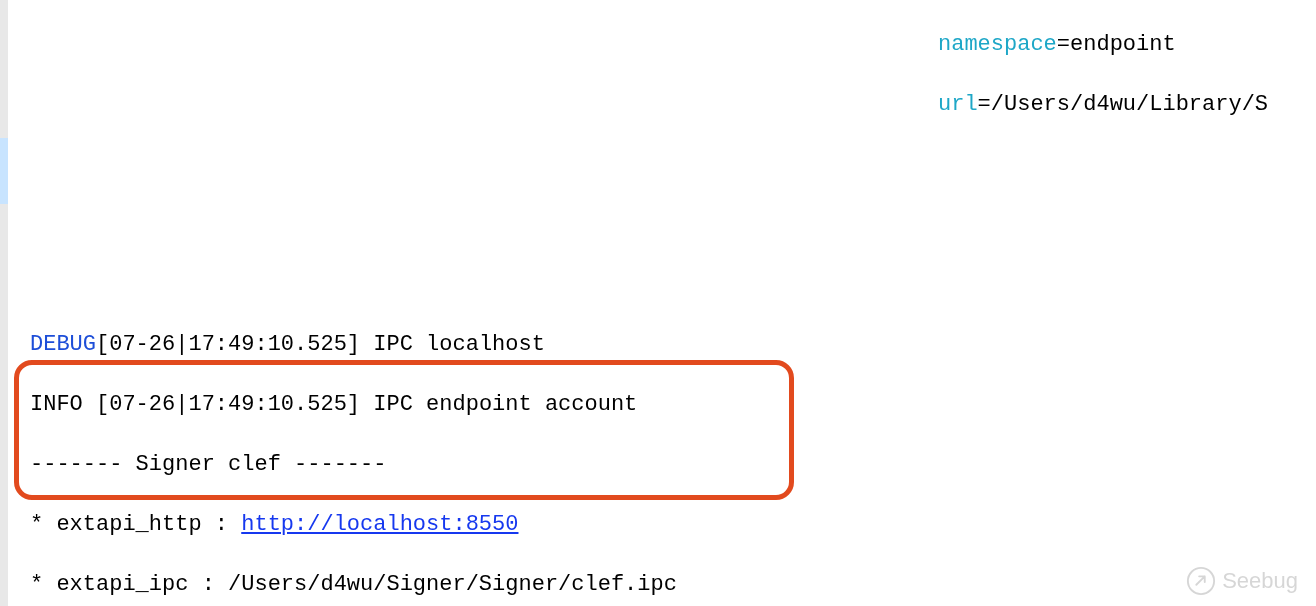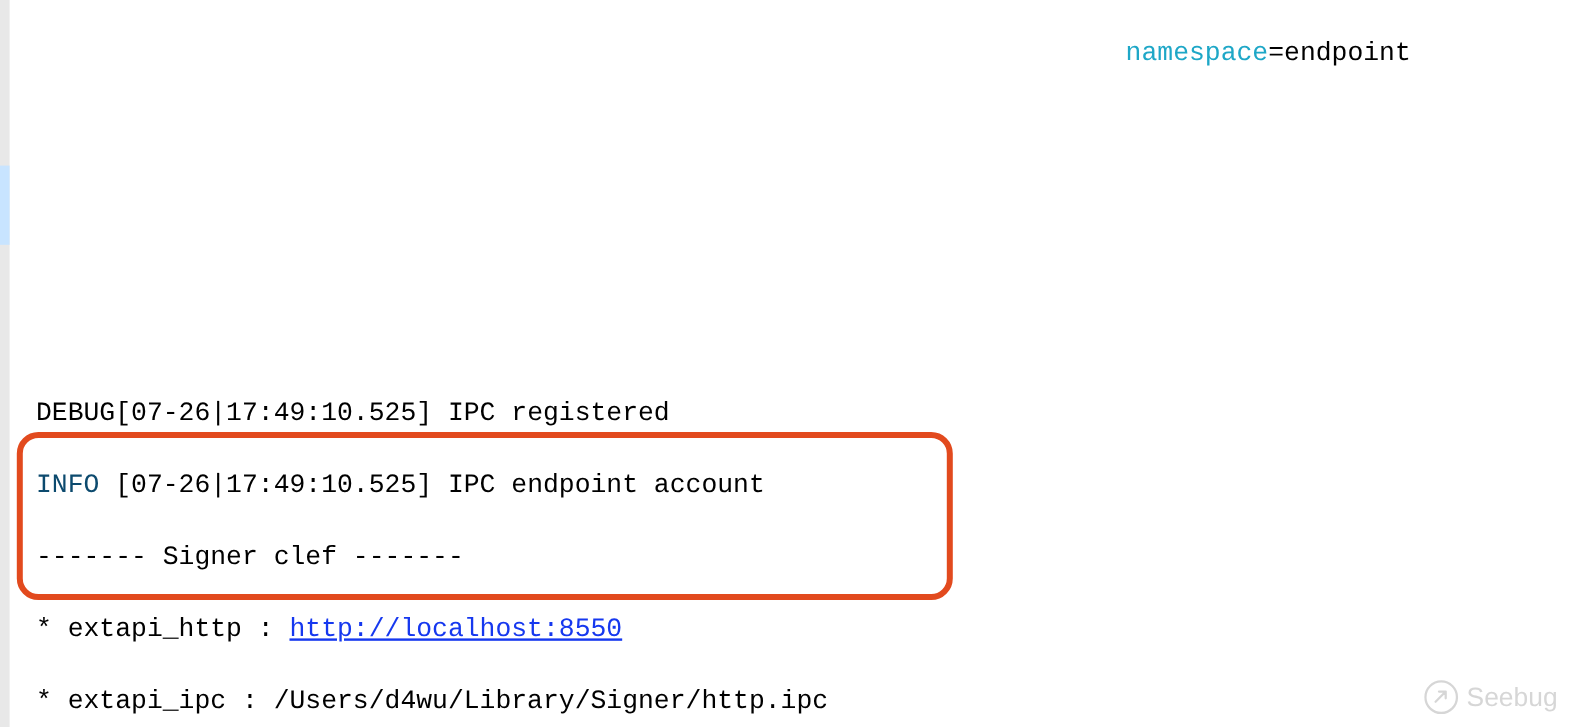--- a/index.html
+++ b/index.html
@@ -19,22 +19,22 @@
     width: 8px; height: 606px;
     background: #e8e8e8;
   }
   .left-rail-highlight {
     position: absolute;
     left: 0; top: 138px;
     width: 8px; height: 66px;
     background: #c8e4ff;
   }
   .line { display: block; }
-  .log-debug { color: #000000; }
-  .log-info  { color: #0c4a6e; }
+  .log-debug { color: #1d4ed8; }
+  .log-info  { color: #000000; }
   .log-key   { color: #1ea7c7; font-family: Liberation Mono, monospace; }
   .url-link  { color: #1638ef; }
   .right-col {
     position: absolute;
     left: 938px;
     top: 0;
     white-space: pre;
   }
   .highlight-box {
     position: absolute;
@@ -65,28 +65,29 @@
 <body>
 
 
 
 <div class="left-bar"></div>
 <div class="left-rail-highlight"></div>
 
 
 <div class="right-col">
 <span class="line"><span class="log-key">namespace</span><span>=endpoint</span></span>
+<span class="line"><span class="log-key">url</span><span>=/Users/d4wu/Library/S</span></span>
 </div>
 
 
-<span class="line"><span class="log-debug">DEBUG</span><span>[07-26|17:49:10.525]</span><span> IPC registered</span></span>
+<span class="line"><span class="log-debug">DEBUG</span><span>[07-26|17:49:10.525]</span><span> IPC localhost</span></span>
 <span class="line"><span class="log-info">INFO </span><span>[07-26|17:49:10.525]</span><span> IPC endpoint account</span></span>
 <span class="line">------- Signer clef -------</span>
 <span class="line"><span>* extapi_http : </span><a href="#" class="url-link">http://localhost:8550</a></span>
-<span class="line">* extapi_ipc : /Users/d4wu/Library/Signer/http.ipc</span>
+<span class="line">* extapi_ipc : /Users/d4wu/Signer/Signer/clef.ipc</span>
 
 
 
 
 
 <span class="line"></span>
 
 
 
 

